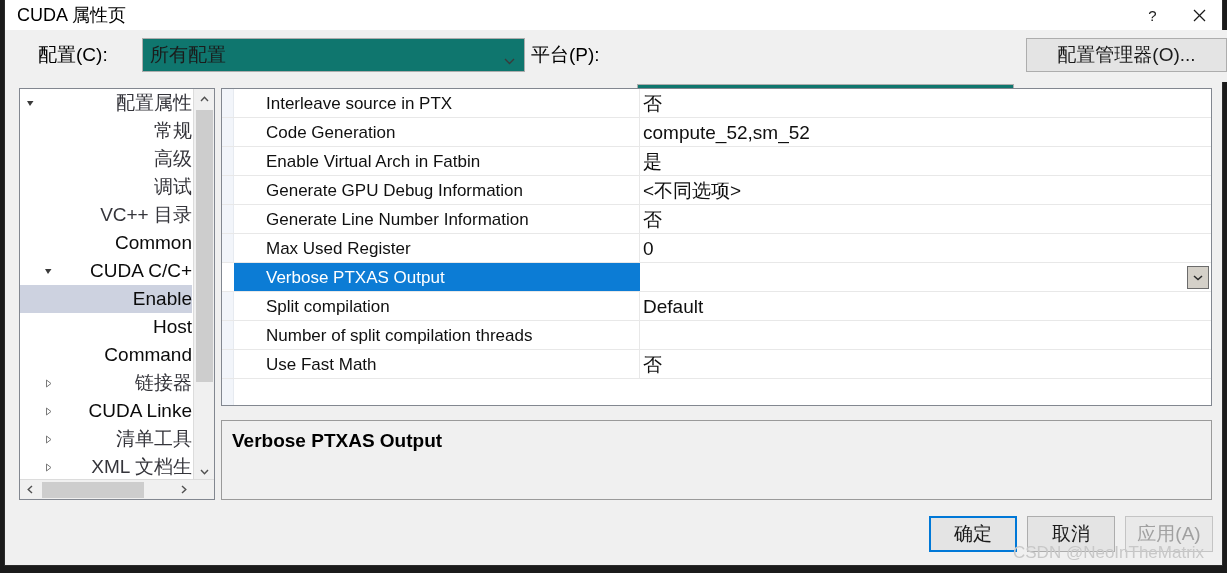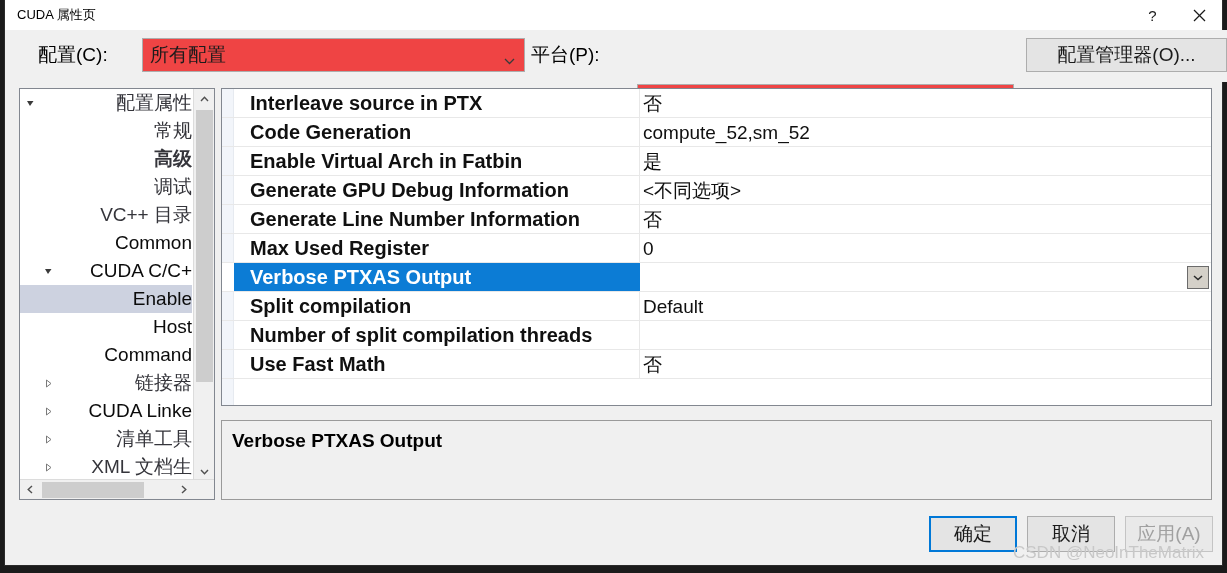--- a/index.html
+++ b/index.html
@@ -21,21 +21,21 @@
   }
 
   
   #titlebar {
     position: absolute; left: 0; top: 0;
     width: 100%; height: 30px;
     background: #ffffff;
   }
   #title-text {
     position: absolute; left: 12px; top: 7px;
-    font-size: 13px; color: #000;
+    font-size: 18px; color: #000;
     line-height: 16px;
     white-space: nowrap;
   }
   .tb-btn {
     position: absolute; top: 0; height: 30px; width: 45px;
     display: flex; align-items: center; justify-content: center;
     font-size: 15px; color: #1a1a1a;
     cursor: default;
   }
   #btn-help { right: 47px; }
@@ -51,21 +51,21 @@
   .cfg-label {
     position: absolute; top: 13px;
     font-size: 19px; color: #000; line-height: 24px;
     white-space: nowrap;
   }
   #lbl-config { left: 18px; }
   #lbl-platform { left: 511px; }
 
   .combo {
     position: absolute; top: 8px; height: 34px;
-    background: #ef4444;
+    background: #0f766e;
     border: 1px solid #adadad;
   }
   .combo .ctext {
     position: absolute; left: 7px; top: 4px;
     font-size: 19px; color: #1b1b1b; line-height: 24px;
     white-space: nowrap;
   }
   .combo .chev {
     position: absolute; right: 9px; top: 12px;
     width: 11px; height: 7px;
@@ -166,24 +166,23 @@
     background: #f2f5fa;
     border-right: 1px solid #e6eaf0;
   }
   .prow {
     position: absolute; left: 0;
     width: 100%; height: 29px;
     border-bottom: 1px solid #e8e8e8;
     cursor: default;
   }
   .prow .pname {
-    position: absolute; left: 28px; top: 3px;
-    font-size: 20px; color: #101010; line-height: 23px;
-    white-space: nowrap;
-    font-weight: bold;
+    position: absolute; left: 44px; top: 3px;
+    font-size: 17px; color: #101010; line-height: 23px;
+    white-space: nowrap;
   }
   .prow .pval {
     position: absolute; left: 421px; top: 3px;
     font-size: 19px; color: #101010; line-height: 23px;
     white-space: nowrap;
   }
   .prow .pval.bold { font-weight: bold; }
   .prow .vsep {
     position: absolute; left: 417px; top: 0;
     width: 1px; height: 100%;
@@ -300,21 +299,21 @@
             <svg width="9" height="9" viewBox="0 0 9 9">
               <path d="M1 2 L7.5 2 L4 7 Z" fill="#3a3a3a"></path>
             </svg>
           </span>
           <span class="tlabel" style="margin-left: 20px;">配置属性</span>
         </div>
         <div class="titem cn">
           <span class="tlabel" style="margin-left: 38px;">常规</span>
         </div>
         <div class="titem cn">
-          <span class="tlabel" style="margin-left: 58px; font-weight: bold;">高级</span>
+          <span class="tlabel" style="margin-left: 58px;">高级</span>
         </div>
         <div class="titem cn">
           <span class="tlabel" style="margin-left: 38px;">调试</span>
         </div>
         <div class="titem cn">
           <span class="tlabel" style="margin-left: 38px;">VC++ 目录</span>
         </div>
         <div class="titem">
           <span class="tlabel" style="margin-left: 54px;">Common</span>
         </div>

